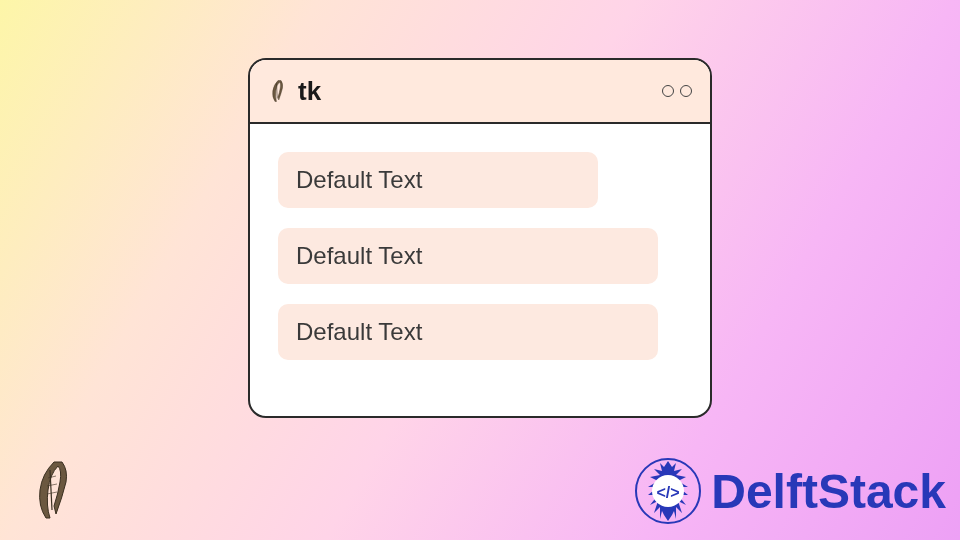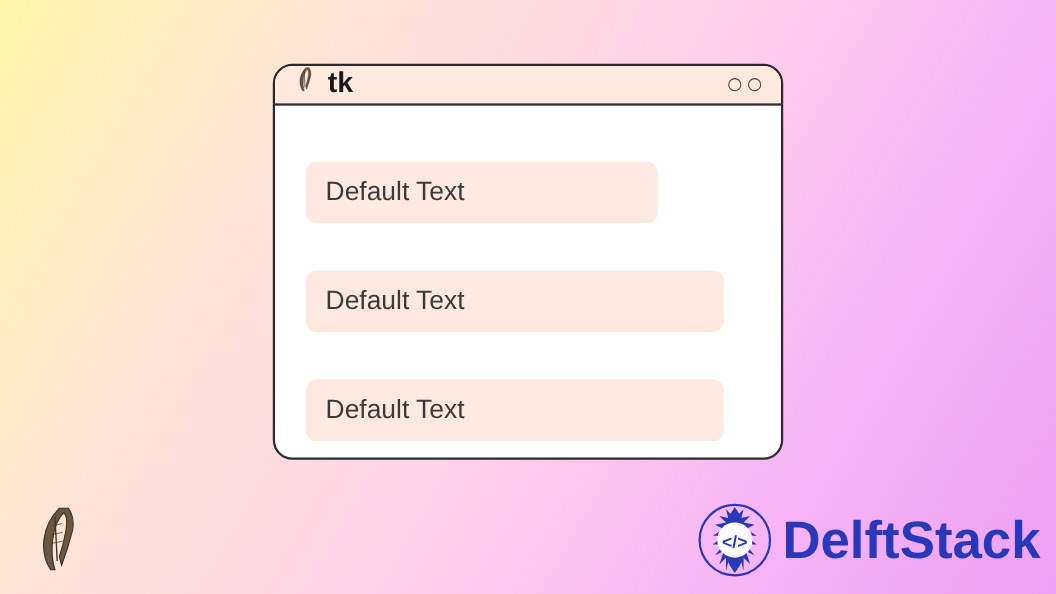--- a/index.html
+++ b/index.html
@@ -20,24 +20,25 @@
       left: 248px;
       top: 58px;
       width: 464px;
       height: 360px;
       background: #ffffff;
       border: 2px solid #2a2a2a;
       border-radius: 18px;
       overflow: hidden;
     }
     .titlebar {
-      height: 36px;
+      height: 64px;
       background: #ffe9dd;
       border-bottom: 2px solid #2a2a2a;
       display: flex;
+      align-items: center;
       padding: 0 16px;
       position: relative;
     }
     .titlebar-icon {
       width: 24px;
       height: 24px;
       margin-right: 8px;
     }
     .titlebar-title {
       font-size: 26px;
@@ -67,21 +68,20 @@
     }
     .text-field {
       background: #fde9e0;
       border-radius: 10px;
       padding: 14px 18px;
       font-size: 24px;
       color: #3a3a3a;
       height: 56px;
       display: flex;
       align-items: center;
-      margin-top: 23px;
     }
     .text-field:nth-child(1) {
       width: 320px;
     }
     .text-field:nth-child(2) {
       width: 380px;
     }
     .text-field:nth-child(3) {
       width: 380px;
     }

